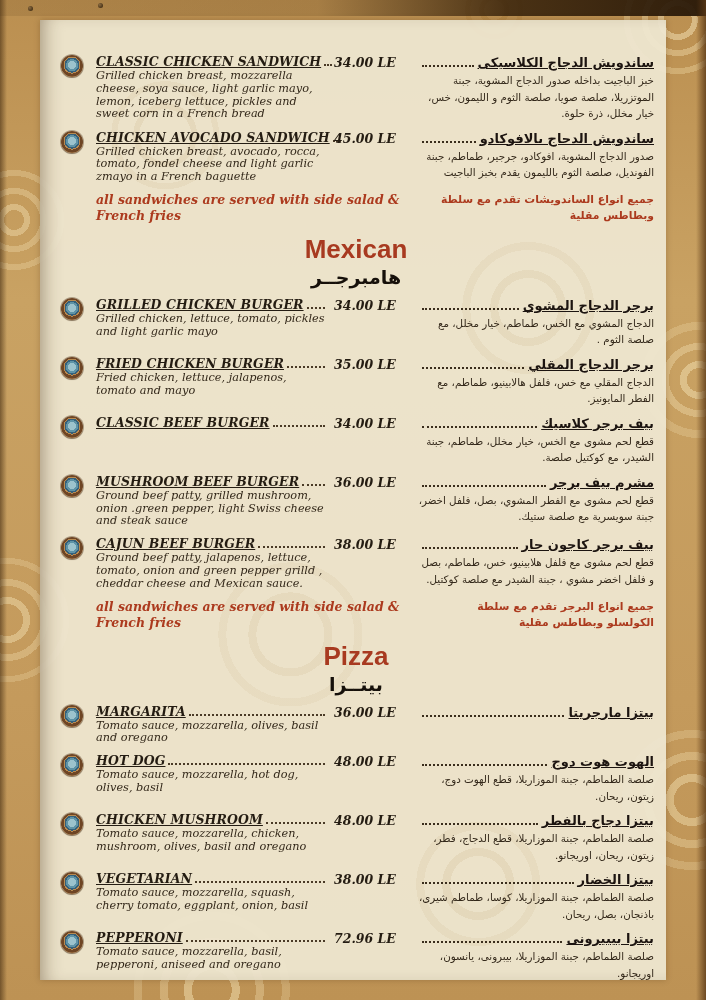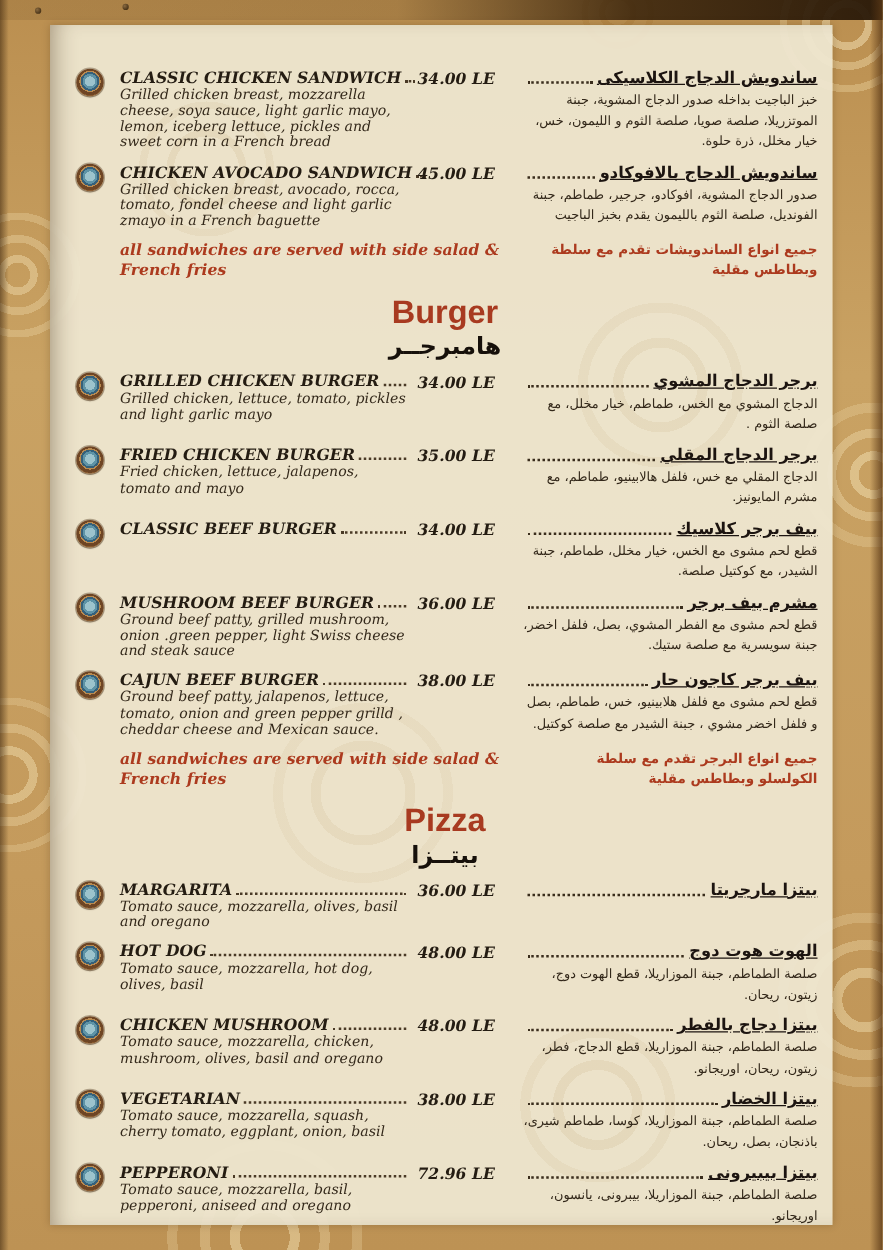--- a/index.html
+++ b/index.html
@@ -38,21 +38,21 @@
     box-shadow: inset 14px 0 20px -12px rgba(60,35,10,.45), 0 0 6px rgba(60,35,10,.25);
     padding:34px 12px 0 18px;box-sizing:border-box;overflow:hidden;
   }
 
   .row{display:grid;grid-template-columns:38px 238px 82px 1fr;align-items:start;margin-bottom:8px;}
   .badge{width:22px;height:22px;border-radius:50%;margin-top:1px;margin-left:3px;
     background:radial-gradient(circle at 50% 46%, #9cc3cd 0 4px, #5e93a6 4px 6px, #35607a 6px 7.5px, #b98a50 7.5px 8.5px, #6e4524 8.5px 11px, #8a5c30 11px);
     box-shadow:0 0 0 1px rgba(60,35,10,.35), 0 1px 1px rgba(60,35,10,.3);}
   .en{padding-right:6px;}
   .title-line{display:flex;align-items:flex-end;}
-  .en-name{font:italic 700 12.5px/15px "DejaVu Serif", serif;color:#241c12;letter-spacing:.1px;white-space:nowrap;}
+  .en-name{font:italic 700 12.5px/15px "DejaVu Serif", serif;color:#241c12;letter-spacing:.1px;white-space:nowrap;text-decoration:underline;}
   .leader{flex:1 1 auto;min-width:8px;border-bottom:2px dotted #4a3a26;margin:0 3px 3px 3px;}
   .en-desc{font:italic 400 11.3px/12.8px "DejaVu Serif", serif;color:#33281a;margin-top:1px;}
   .price{font:italic 700 12.5px/15px "DejaVu Serif", serif;color:#241c12;white-space:nowrap;padding-top:1px;}
   .ar{direction:rtl;text-align:right;padding-left:2px;}
   .ar-name{font:700 13px/17px "DejaVu Sans", sans-serif;color:#1c1410;white-space:nowrap;text-decoration:underline;}
   .ar .leader{border-bottom:2px dotted #3a2d1c;margin:0 4px 4px 4px;}
   .ar-desc{font:400 10.3px/16.5px "DejaVu Sans", sans-serif;color:#33281a;margin-top:1px;}
 
   .note-row{display:grid;grid-template-columns:38px 330px 1fr;align-items:center;margin:4px 0 10px 0;}
   .note-en{font:italic 700 12.5px/16px "DejaVu Serif", serif;color:#ac3a1e;}
@@ -112,21 +112,21 @@
       </div>
     </div>
 
     <div class="note-row">
       <div></div>
       <div class="note-en">all sandwiches are served with side salad &amp; French fries</div>
       <div class="note-ar">جميع انواع الساندويشات تقدم مع سلطة وبطاطس مقلية</div>
     </div>
 
     <div class="section-header">
-      <div class="hdr-en">Burger</div>
+      <div class="hdr-en">Mexican</div>
       <div class="hdr-ar">هامبرجــر</div>
     </div>
 
     <div class="row">
       <div class="badge"></div>
       <div class="en">
         <div class="title-line">
           <span class="en-name">GRILLED CHICKEN BURGER</span>
           <span class="leader"></span>
         </div>
@@ -150,21 +150,21 @@
           <span class="leader"></span>
         </div>
         <div class="en-desc">Fried chicken, lettuce, jalapenos, tomato and mayo</div>
       </div>
       <div class="price"><span>35.00</span> <span>LE</span></div>
       <div class="ar">
         <div class="title-line">
           <span class="ar-name">برجر الدجاج المقلي</span>
           <span class="leader"></span>
         </div>
-        <div class="ar-desc">الدجاج المقلي مع خس، فلفل هالابينيو، طماطم، مع مشرم المايونيز.</div>
+        <div class="ar-desc">الدجاج المقلي مع خس، فلفل هالابينيو، طماطم، مع الفطر المايونيز.</div>
       </div>
     </div>
 
     <div class="row">
       <div class="badge"></div>
       <div class="en">
         <div class="title-line">
           <span class="en-name">CLASSIC BEEF BURGER</span>
           <span class="leader"></span>
         </div>

